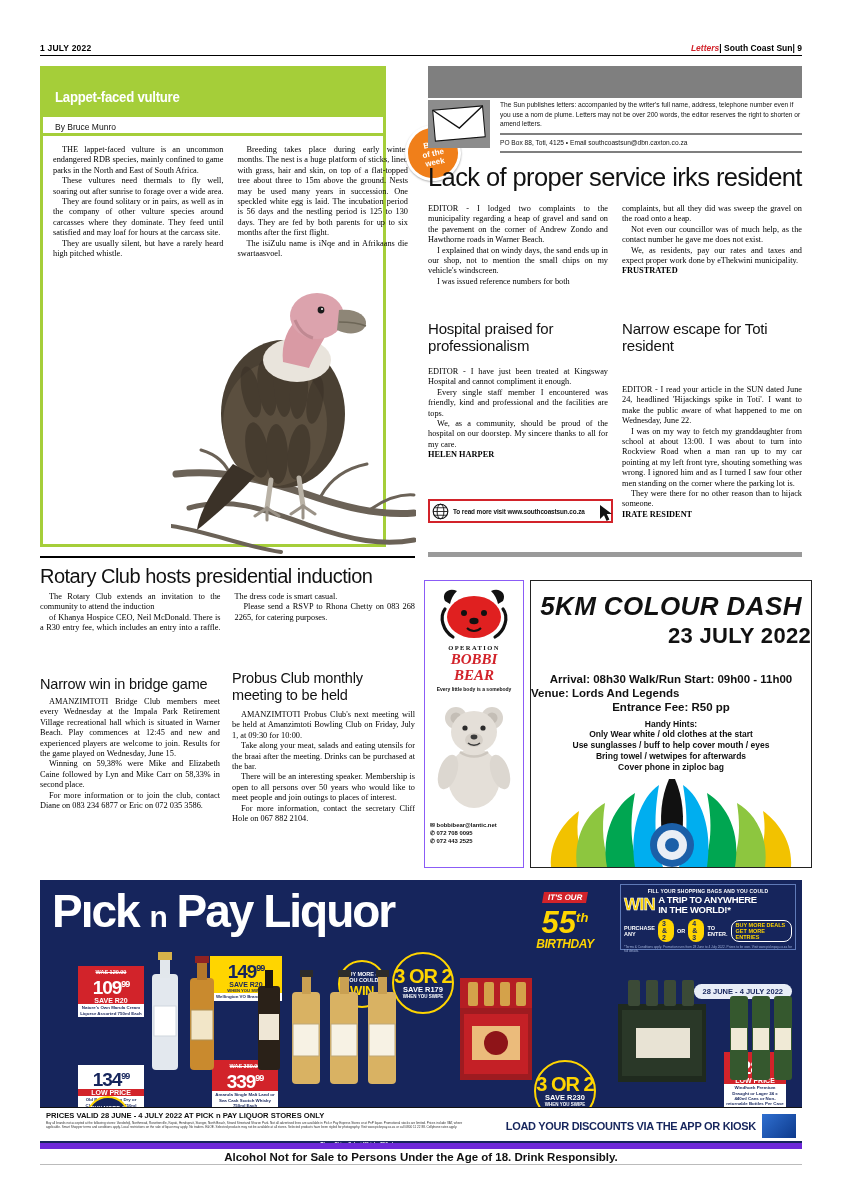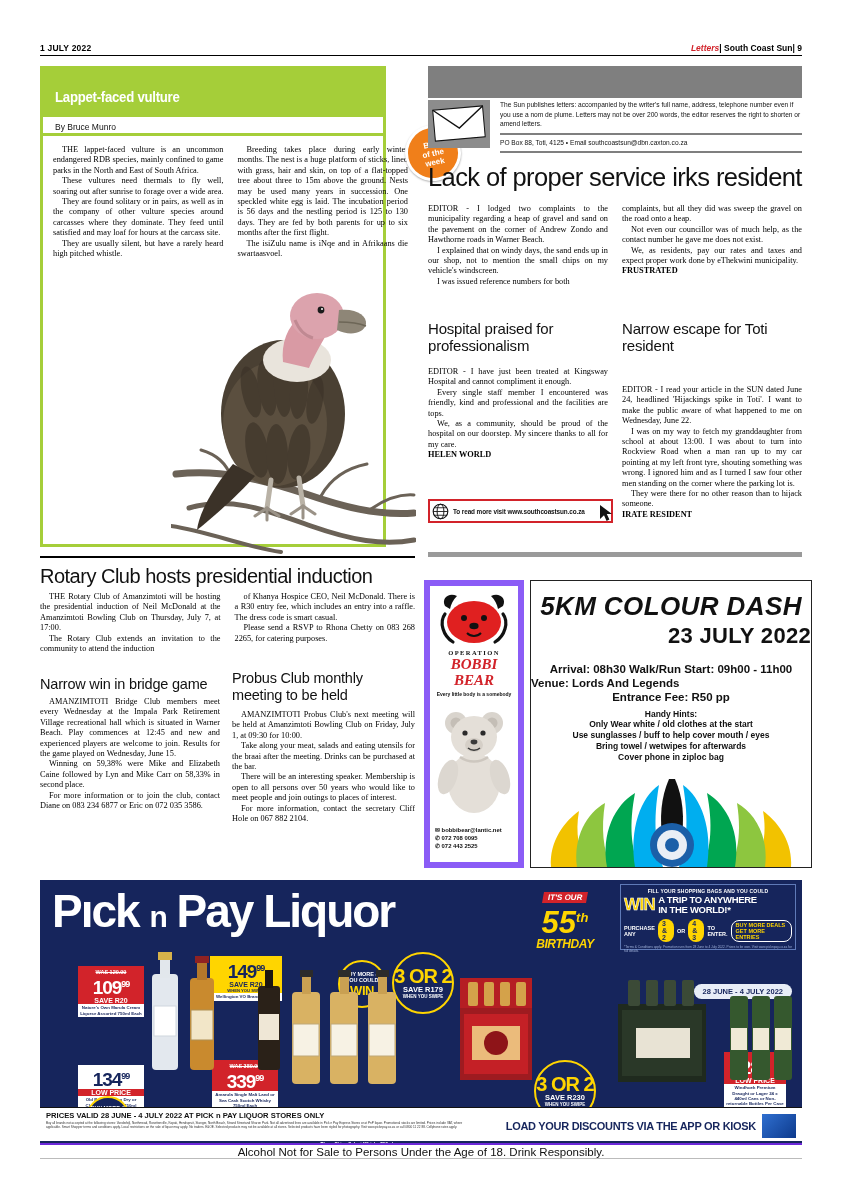--- a/index.html
+++ b/index.html
@@ -119,38 +119,38 @@
   .bridge-body { position:absolute; left:40px; top:697px; width:180px; font-family:"Liberation Serif", serif; }
   .bridge-body p { font-size:8.3px; line-height:10.4px; text-align:justify; text-indent:9px; }
 
   .probus-head { position:absolute; left:232px; top:670px; width:183px; font-size:14.5px; color:#111; letter-spacing:-0.2px; line-height:16.5px;}
   .probus-body { position:absolute; left:232px; top:710px; width:183px; font-family:"Liberation Serif", serif; }
   .probus-body p { font-size:8.3px; line-height:10.4px; text-align:justify; text-indent:9px; }
 
   
   .bobbi {
     position:absolute; left:424px; top:580px; width:100px; height:288px;
-    border:6px solid #8b5cf6; background:#fff; padding:6px 5px;
+    border:1px solid #8b5cf6; background:#fff; padding:6px 5px;
     display:flex; flex-direction:column; align-items:center;
   }
   .bobbi-logo { width:74px; height:54px; }
   .bobbi-op { font-size:6.5px; font-weight:700; letter-spacing:1.4px; color:#111; margin-top:3px; font-family:"Liberation Serif", serif;}
   .bobbi-name { font-family:"Liberation Serif", serif; font-style:italic; font-weight:700; font-size:15px; color:#d2232a; line-height:15px; text-align:center; margin-top:1px;}
   .bobbi-tag { font-size:5px; font-weight:700; color:#111; margin-top:3px; text-align:center;}
   .bobbi-photo { width:80px; height:120px; margin-top:4px; }
   .bobbi-contact { width:100%; font-size:5.9px; font-weight:700; color:#111; line-height:8.2px; margin-top:5px; }
 
   
   .dash {
     position:absolute; left:530px; top:580px; width:282px; height:288px;
     border:1px solid #222; background:#fff; overflow:hidden;
   }
   .dash-t1 { margin-top:10px; text-align:center; font-size:26px; font-weight:700; font-style:italic; color:#111; letter-spacing:0.4px; }
   .dash-t2 { text-align:right; font-size:22px; font-weight:700; color:#111; margin-top:1px; letter-spacing:0.3px;}
-  .dash-l1 { text-align:center; font-size:11.5px; font-weight:700; color:#111; margin-top:14px;}
+  .dash-l1 { text-align:center; font-size:11.5px; font-weight:700; color:#111; margin-top:24px;}
   .dash-l2 { text-align:left; font-size:11.5px; font-weight:700; color:#111; margin-top:2px;}
   .dash-l3 { text-align:center; font-size:11.5px; font-weight:700; color:#111; margin-top:2px;}
   .dash-hh { text-align:center; font-size:8.5px; font-weight:700; color:#111; margin-top:6px;}
   .dash-hint { text-align:center; font-size:8.5px; font-weight:700; color:#111; line-height:11px;}
   .dash-splash { position:absolute; left:0; bottom:0; width:282px; height:118px; }
 
   
   .pnp { position:absolute; left:40px; top:880px; width:762px; height:275px; background:#16255c; overflow:hidden; }
   .pnp-logo { position:absolute; left:12px; top:8px; font-size:46px; font-weight:700; color:#fff; letter-spacing:-2px; line-height:46px;}
   .pnp-logo .n { font-size:30px; vertical-align:baseline; }
@@ -194,24 +194,24 @@
   .cd-big { font-size:20px; font-weight:700; color:#ffd500; letter-spacing:-1px; line-height:18px;}
   .cd-save { font-size:7.5px; font-weight:700; color:#fff; }
   .cd-sub { font-size:4.5px; font-weight:700; color:#fff; }
 
   .pnp-foot { position:absolute; left:40px; top:1107px; width:762px; height:34px; background:#fff; border-top:1px solid #111;}
   .pnp-foot-t { position:absolute; left:6px; top:3px; font-size:7.6px; font-weight:700; color:#111;}
   .pnp-foot-fine { position:absolute; left:6px; top:13px; width:430px; font-size:3.1px; line-height:4px; color:#333;}
   .pnp-foot-load { position:absolute; right:46px; top:12px; font-size:11px; font-weight:700; color:#16255c; letter-spacing:-0.3px;text-align:center;}
   .pnp-foot-kiosk { position:absolute; right:6px; top:6px; width:34px; height:24px; background:linear-gradient(135deg,#2f6fd0,#0d3a8c); }
   .alcohol {
-    position:absolute; left:40px; top:1143px; width:762px; height:16px;
-    border-top:2px solid #6d28d9; border-bottom:1px solid #bbb; background:#fff;
+    position:absolute; left:40px; top:1143px; width:762px; height:22px;
+    border-top:6px solid #6d28d9; border-bottom:1px solid #bbb; background:#fff;
     display:flex; align-items:center; justify-content:center;
-    font-size:11.5px; font-weight:400; color:#111;
+    font-size:11.5px; font-weight:700; color:#111;
   }
 </style>
 </head>
 <body>
 
 <div class="page">
 
   <div class="masthead">
     <div class="mast-date">1 JULY 2022</div>
     <div class="mast-right">
@@ -330,21 +330,21 @@
     <p class="noind">EDITOR - I lodged two complaints to the municipality regarding a heap of gravel and sand on the pavement on the corner of Andrew Zondo and Hawthorne roads in Warner Beach.</p>
     <p>I explained that on windy days, the sand ends up in our shop, not to mention the small chips on my vehicle's windscreen.</p>
     <p>I was issued reference numbers for both</p>
   </div>
 
   <div class="sub-head" style="left:428px; top:320px; width:180px;">Hospital praised for professionalism</div>
   <div class="letter-col" style="left:428px; top:367px; width:180px;">
     <p class="noind">EDITOR - I have just been treated at Kingsway Hospital and cannot compliment it enough.</p>
     <p>Every single staff member I encountered was friendly, kind and professional and the facilities are tops.</p>
     <p>We, as a community, should be proud of the hospital on our doorstep. My sincere thanks to all for my care.</p>
-    <p class="sig">HELEN WORLD</p>
+    <p class="sig">HELEN HARPER</p>
   </div>
 
   <div class="sub-head" style="left:622px; top:320px; width:180px;">Narrow escape for Toti resident</div>
   <div class="letter-col" style="left:622px; top:385px; width:180px;">
     <p class="noind">EDITOR - I read your article in the SUN dated June 24, headlined 'Hijackings spike in Toti'. I want to make the public aware of what happened to me on Wednesday, June 22.</p>
     <p>I was on my way to fetch my granddaughter from school at about 13:00. I was about to turn into Rockview Road when a man ran up to my car pointing at my left front tyre, shouting something was wrong. I ignored him and as I turned I saw four other men standing on the corner where the parking lot is.</p>
     <p>They were there for no other reason than to hijack someone.</p>
     <p class="sig">IRATE RESIDENT</p>
   </div>
 
@@ -359,21 +359,20 @@
       <path d="M1 1 L1 15 L5 11.3 L7.6 17 L10.4 15.6 L7.8 10 L13 10 Z" fill="#111"></path>
     </svg>
   </div>
 
   <div class="grey-div" style="left:428px; top:552px; width:374px;"></div>
 
   <div class="rot-rule"></div>
   <div class="rot-head">Rotary Club hosts presidential induction</div>
   <div class="rot-body">
     <div class="rot-cols">
-      <p class="noind">THE Rotary Club of Amanzimtoti will be hosting the presidential induction of Neil McDonald at the Amanzimtoti Bowling Club on Thursday, July 7, at 17:00.</p>
       <p>The Rotary Club extends an invitation to the community to attend the induction</p>
       <p>of Khanya Hospice CEO, Neil McDonald. There is a R30 entry fee, which includes an entry into a raffle. The dress code is smart casual.</p>
       <p>Please send a RSVP to Rhona Chetty on 083 268 2265, for catering purposes.</p>
     </div>
   </div>
 
   <div class="bridge-head">Narrow win in bridge game</div>
   <div class="bridge-body">
     <p class="noind">AMANZIMTOTI Bridge Club members meet every Wednesday at the Impala Park Retirement Village recreational hall which is situated in Warner Beach. Play commences at 12:45 and new and experienced players are welcome to join. Results for the game played on Wednesday, June 15.</p>
     <p>Winning on 59,38% were Mike and Elizabeth Caine followed by Lyn and Mike Carr on 58,33% in second place.</p>

